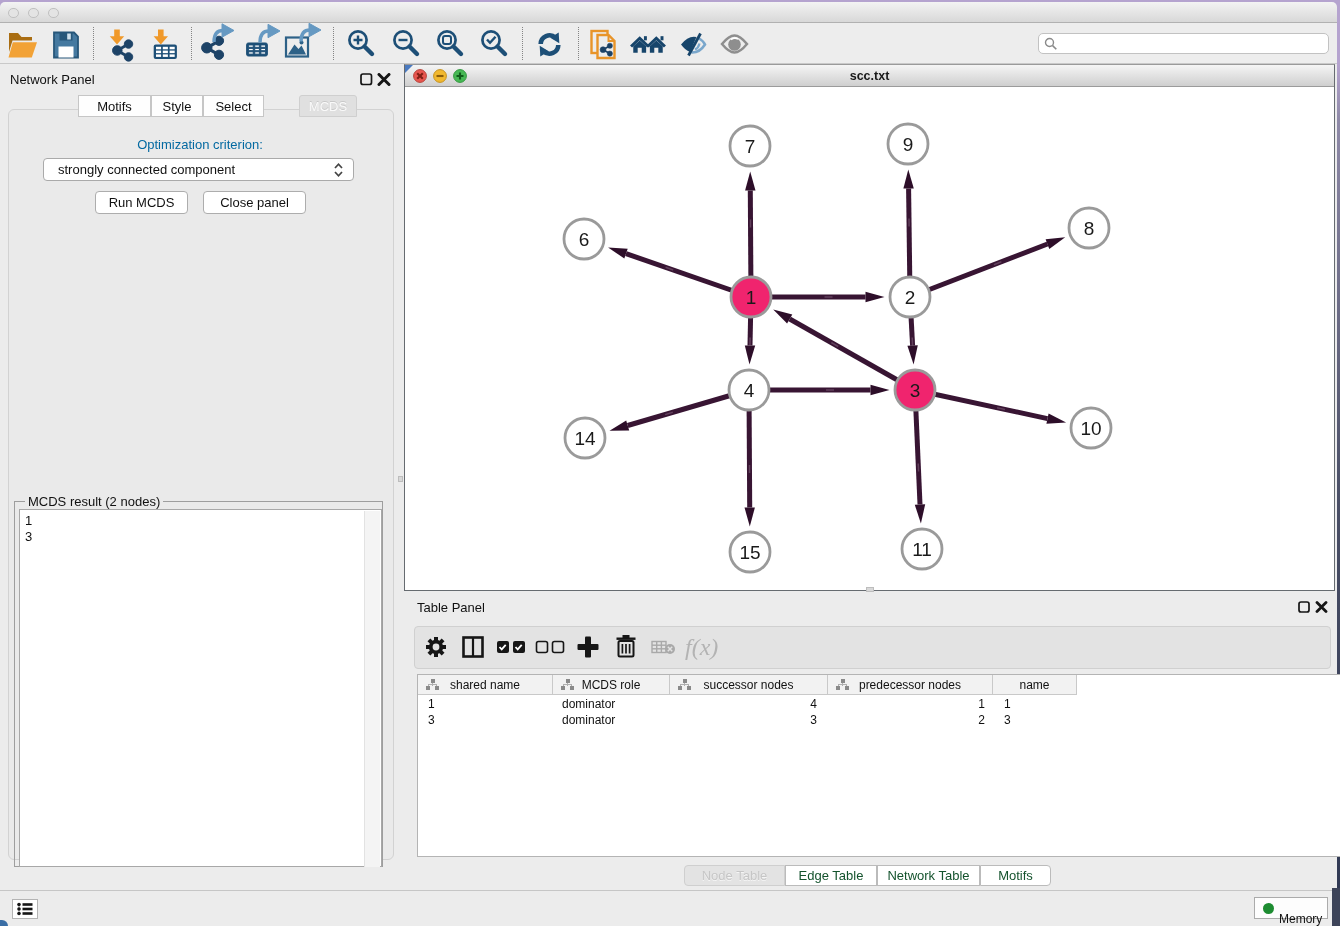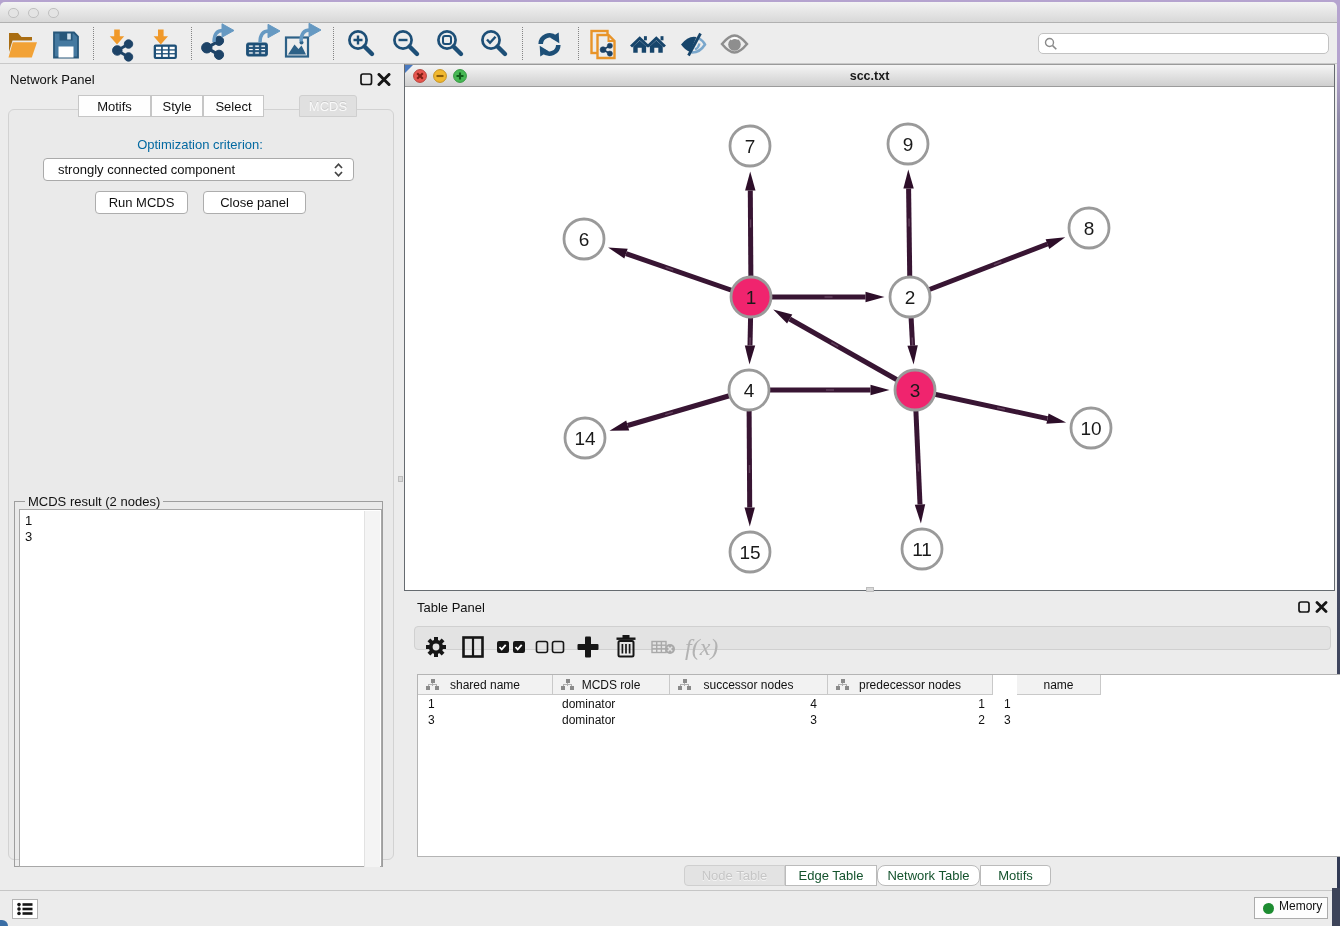--- a/index.html
+++ b/index.html
@@ -42,21 +42,21 @@
   #mcds-text { position:absolute; left:5px; top:3px; font-size:13px; color:#111; line-height:16px; }
 
   
   #netwin { left:404px; top:64px; width:931px; height:527px; background:#fff; border:1px solid #666b70; border-top-color:#9a9a9a; }
   #net-titlebar { left:0; top:0; width:929px; height:22px;
      background:linear-gradient(#f5f5f5,#cfcfcf); border-bottom:1px solid #9b9b9b; }
   #net-title { left:0; right:0; top:4px; text-align:center; font-size:12.5px; font-weight:bold; color:#1a1a1a; }
 
   
   #tp-title { left:417px; top:600px; font-size:13px; color:#111; }
-  #tp-toolbar { left:414px; top:626px; width:917px; height:24px; background:#e3e3e3;
+  #tp-toolbar { left:414px; top:626px; width:917px; height:43px; background:#e3e3e3;
                 border:1px solid #d0d0d0; border-radius:4px; }
   #tbl { left:417px; top:674px; width:1002px; height:183px; background:#fff; border:1px solid #b4b4b4; }
   .th { position:absolute; top:0; height:20px; background:#f2f2f2; border-right:1px solid #c9c9c9;
         border-bottom:1px solid #c9c9c9; font-size:12px; color:#111; text-align:center; line-height:20px; }
   .td { position:absolute; font-size:12px; color:#111; height:16px; line-height:16px; }
   .thicon { position:absolute; left:8px; top:4px; width:13px; height:11px;
     background:
       linear-gradient(#8a8a8a,#8a8a8a) 4.5px 0/4px 4px no-repeat,
       linear-gradient(#8a8a8a,#8a8a8a) 0 7px/4px 4px no-repeat,
       linear-gradient(#8a8a8a,#8a8a8a) 9px 7px/4px 4px no-repeat,
@@ -406,52 +406,52 @@
       </g>
 
       <text x="270" y="28" font-family="Liberation Serif, serif" font-style="italic" font-size="24" fill="#b3b3b3">f(x)</text>
     </svg>
   </div>
   <div id="tbl" class="abs">
     <div class="th" style="left:0; width:135px;"><span class="thicon"></span>shared name</div>
     <div class="th" style="left:135px; width:117px;"><span class="thicon"></span>MCDS role</div>
     <div class="th" style="left:252px; width:158px;"><span class="thicon"></span>successor nodes</div>
     <div class="th" style="left:410px; width:165px;"><span class="thicon"></span>predecessor nodes</div>
-    <div class="th" style="left:599px; width:84px;text-align:center;">name</div>
+    <div class="th" style="left:575px; width:84px;text-align:center;">name</div>
     <div class="td" style="left:10px; top:21px;">1</div>
     <div class="td" style="left:144px; top:21px;">dominator</div>
     <div class="td" style="left:252px; top:21px; width:147px; text-align:right;">4</div>
     <div class="td" style="left:410px; top:21px; width:157px; text-align:right;">1</div>
     <div class="td" style="left:586px; top:21px;">1</div>
     <div class="td" style="left:10px; top:37px;">3</div>
     <div class="td" style="left:144px; top:37px;">dominator</div>
     <div class="td" style="left:252px; top:37px; width:147px; text-align:right;">3</div>
     <div class="td" style="left:410px; top:37px; width:157px; text-align:right;">2</div>
     <div class="td" style="left:586px; top:37px;">3</div>
   </div>
   <div class="btab" style="left:684px; width:101px; background:#e3e3e3; color:#c6c6c6; border-color:#cfcfcf; border-radius:4px 0 0 4px; text-shadow:0 1px 0 #f5f5f5;">Node Table</div>
   <div class="btab" style="left:785px; width:92px;">Edge Table</div>
-  <div class="btab" style="left:877px; width:103px;border-radius:8px;">Network Table</div>
+  <div class="btab" style="left:877px; width:103px;">Network Table</div>
   <div class="btab" style="left:980px; width:71px; border-radius:0 4px 4px 0;">Motifs</div>
 
   <div id="statusbar" class="abs"></div>
   <div id="listbtn" class="abs">
     <svg width="16" height="14" viewBox="0 0 16 14" style="position:absolute;left:4px;top:2px;">
       <g fill="#161616">
         <circle cx="2" cy="2.5" r="1.8"></circle>
         <circle cx="2" cy="7" r="1.8"></circle>
         <circle cx="2" cy="11.5" r="1.8"></circle>
         <rect x="5.5" y="1.2" width="10" height="2.6"></rect>
         <rect x="5.5" y="5.7" width="10" height="2.6"></rect>
         <rect x="5.5" y="10.2" width="10" height="2.6"></rect>
       </g>
       <line x1="2" y1="2.5" x2="2" y2="11.5" stroke="#161616" stroke-width="0.8" stroke-dasharray="1 1"></line>
     </svg>
   </div>
   <div id="membtn" class="abs">
     <span style="position:absolute;left:8px;top:5px;width:11px;height:11px;border-radius:50%;background:#1d8c31;"></span>
-    <span style="position:absolute;left:24px;top:1px;text-align:right;">Memory</span>
+    <span style="position:absolute;left:24px;top:14px;text-align:right;">Memory</span>
   </div>
 
   <div class="abs" style="left:398px; top:476px; width:5px; height:6px; background:#d8d8d8; border:1px solid #bdbdbd;"></div>
   <div class="abs" style="left:866px; top:587px; width:8px; height:5px; background:#d8d8d8; border:1px solid #bdbdbd;"></div>
   <div class="abs" style="left:0; top:920px; width:8px; height:6px; background:#3a6ea5; border-radius:0 7px 0 0;"></div>
   <div class="abs" style="right:0; top:888px; width:8px; height:38px; background:#3d4459;"></div>
 
 </body></html>

